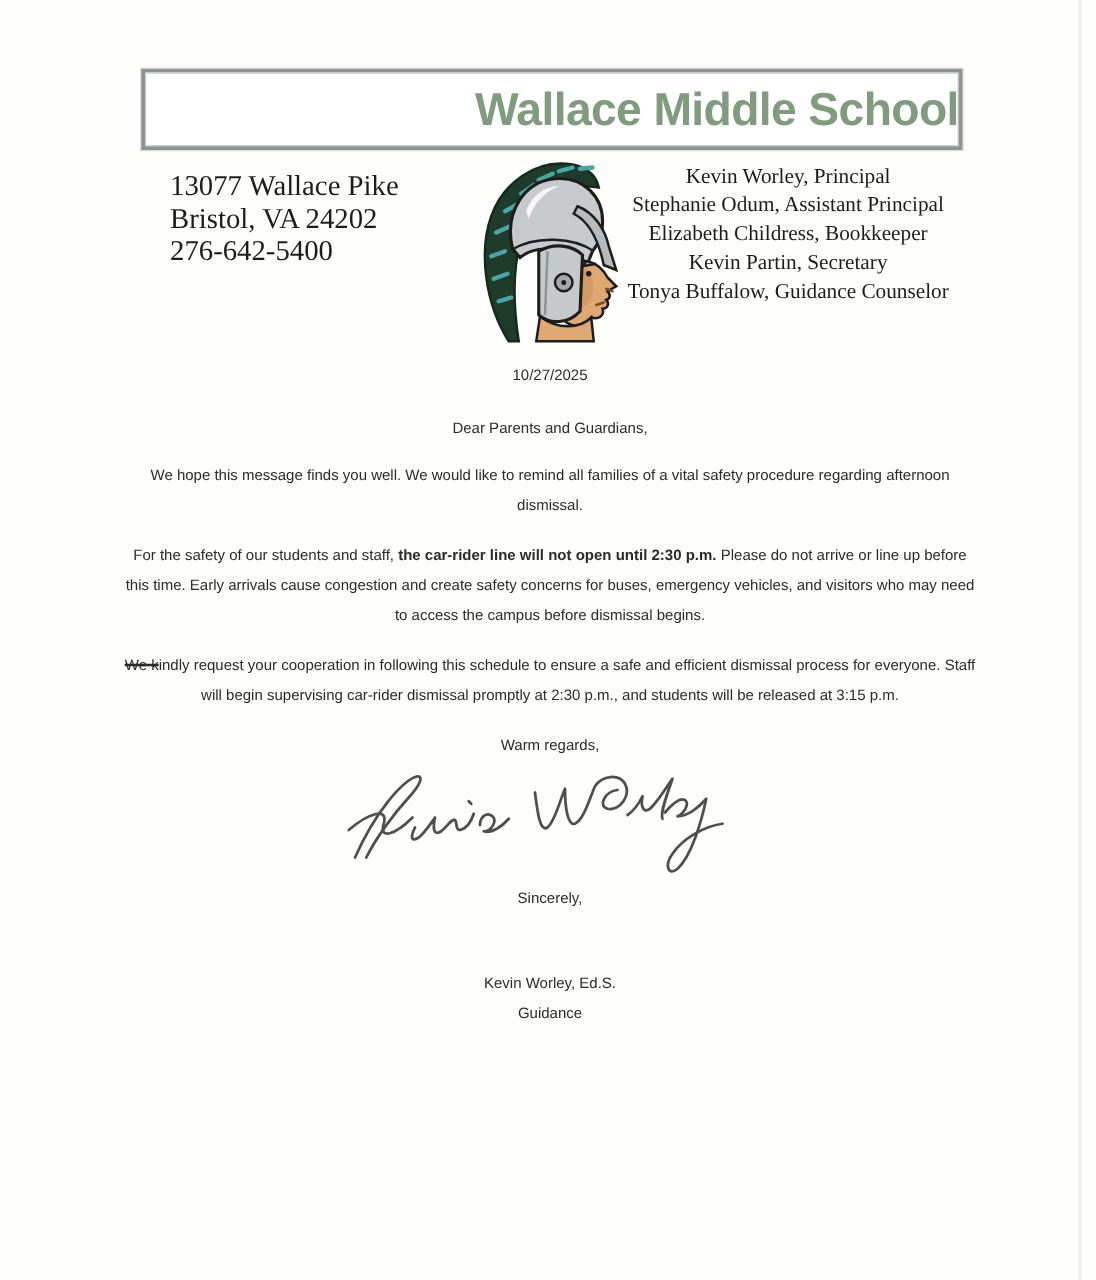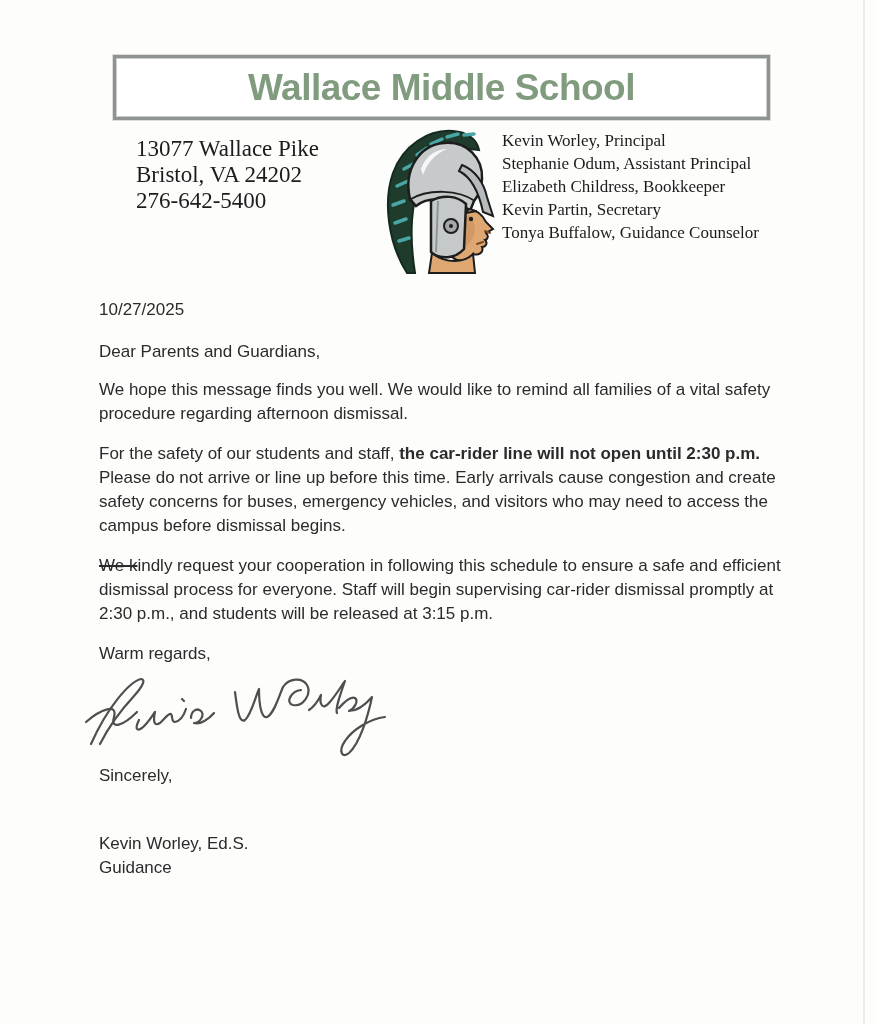--- a/index.html
+++ b/index.html
@@ -7,40 +7,40 @@
     position:relative;width:877px;height:1024px;background:#fdfdfc;
     font-family:"Liberation Sans",sans-serif;color:#2b2b2b;overflow:hidden;
   }
   .scan-edge{position:absolute;right:12px;top:0;width:2px;height:100%;background:#ececea;}
 
   
   .banner{
     position:absolute;left:113px;top:55px;width:651px;height:59px;background:#ffffff;
     border:3px solid #8f9392;
     box-shadow:inset 0 0 0 1px #c9cccb, 0 0 0 1px #dcdedd;
-    display:flex;align-items:center;justify-content:center;
+    display:flex;align-items:center;justify-content:flex-end;
   }
   .banner h1{
     margin:0;font-size:37px;font-weight:bold;color:#809b7d;letter-spacing:-0.5px;
     font-family:"Liberation Sans",sans-serif;
   }
 
   
   .contact{
     position:absolute;left:136px;top:136px;
     font-family:"Liberation Serif",serif;font-size:23px;line-height:26px;color:#1c1c1c;
   }
   .staff{
-    position:absolute;right:118px;top:129px;text-align:left;
+    position:absolute;right:118px;top:129px;text-align:center;
     font-family:"Liberation Serif",serif;font-size:17px;line-height:23px;color:#1c1c1c;
   }
   .mascot{position:absolute;left:374px;top:123px;}
 
   
-  .letter{position:absolute;left:99px;top:298px;width:682px;font-size:17px;line-height:24px;}
+  .letter{position:absolute;left:99px;top:288px;width:682px;font-size:12px;line-height:24px;text-align:center;}
   .letter p{margin:0 0 16px 0;}
   .date{margin-bottom:18px;}
   .salutation{margin-bottom:14px;}
   .bold{font-weight:bold;}
   .strike{text-decoration:line-through;text-decoration-thickness:1.5px;}
   .sig-block{margin:2px 0 0 -16px;height:96px;}
   .sincerely{margin-bottom:44px;}
   .signer div{line-height:24px;}
 </style>
 </head>

